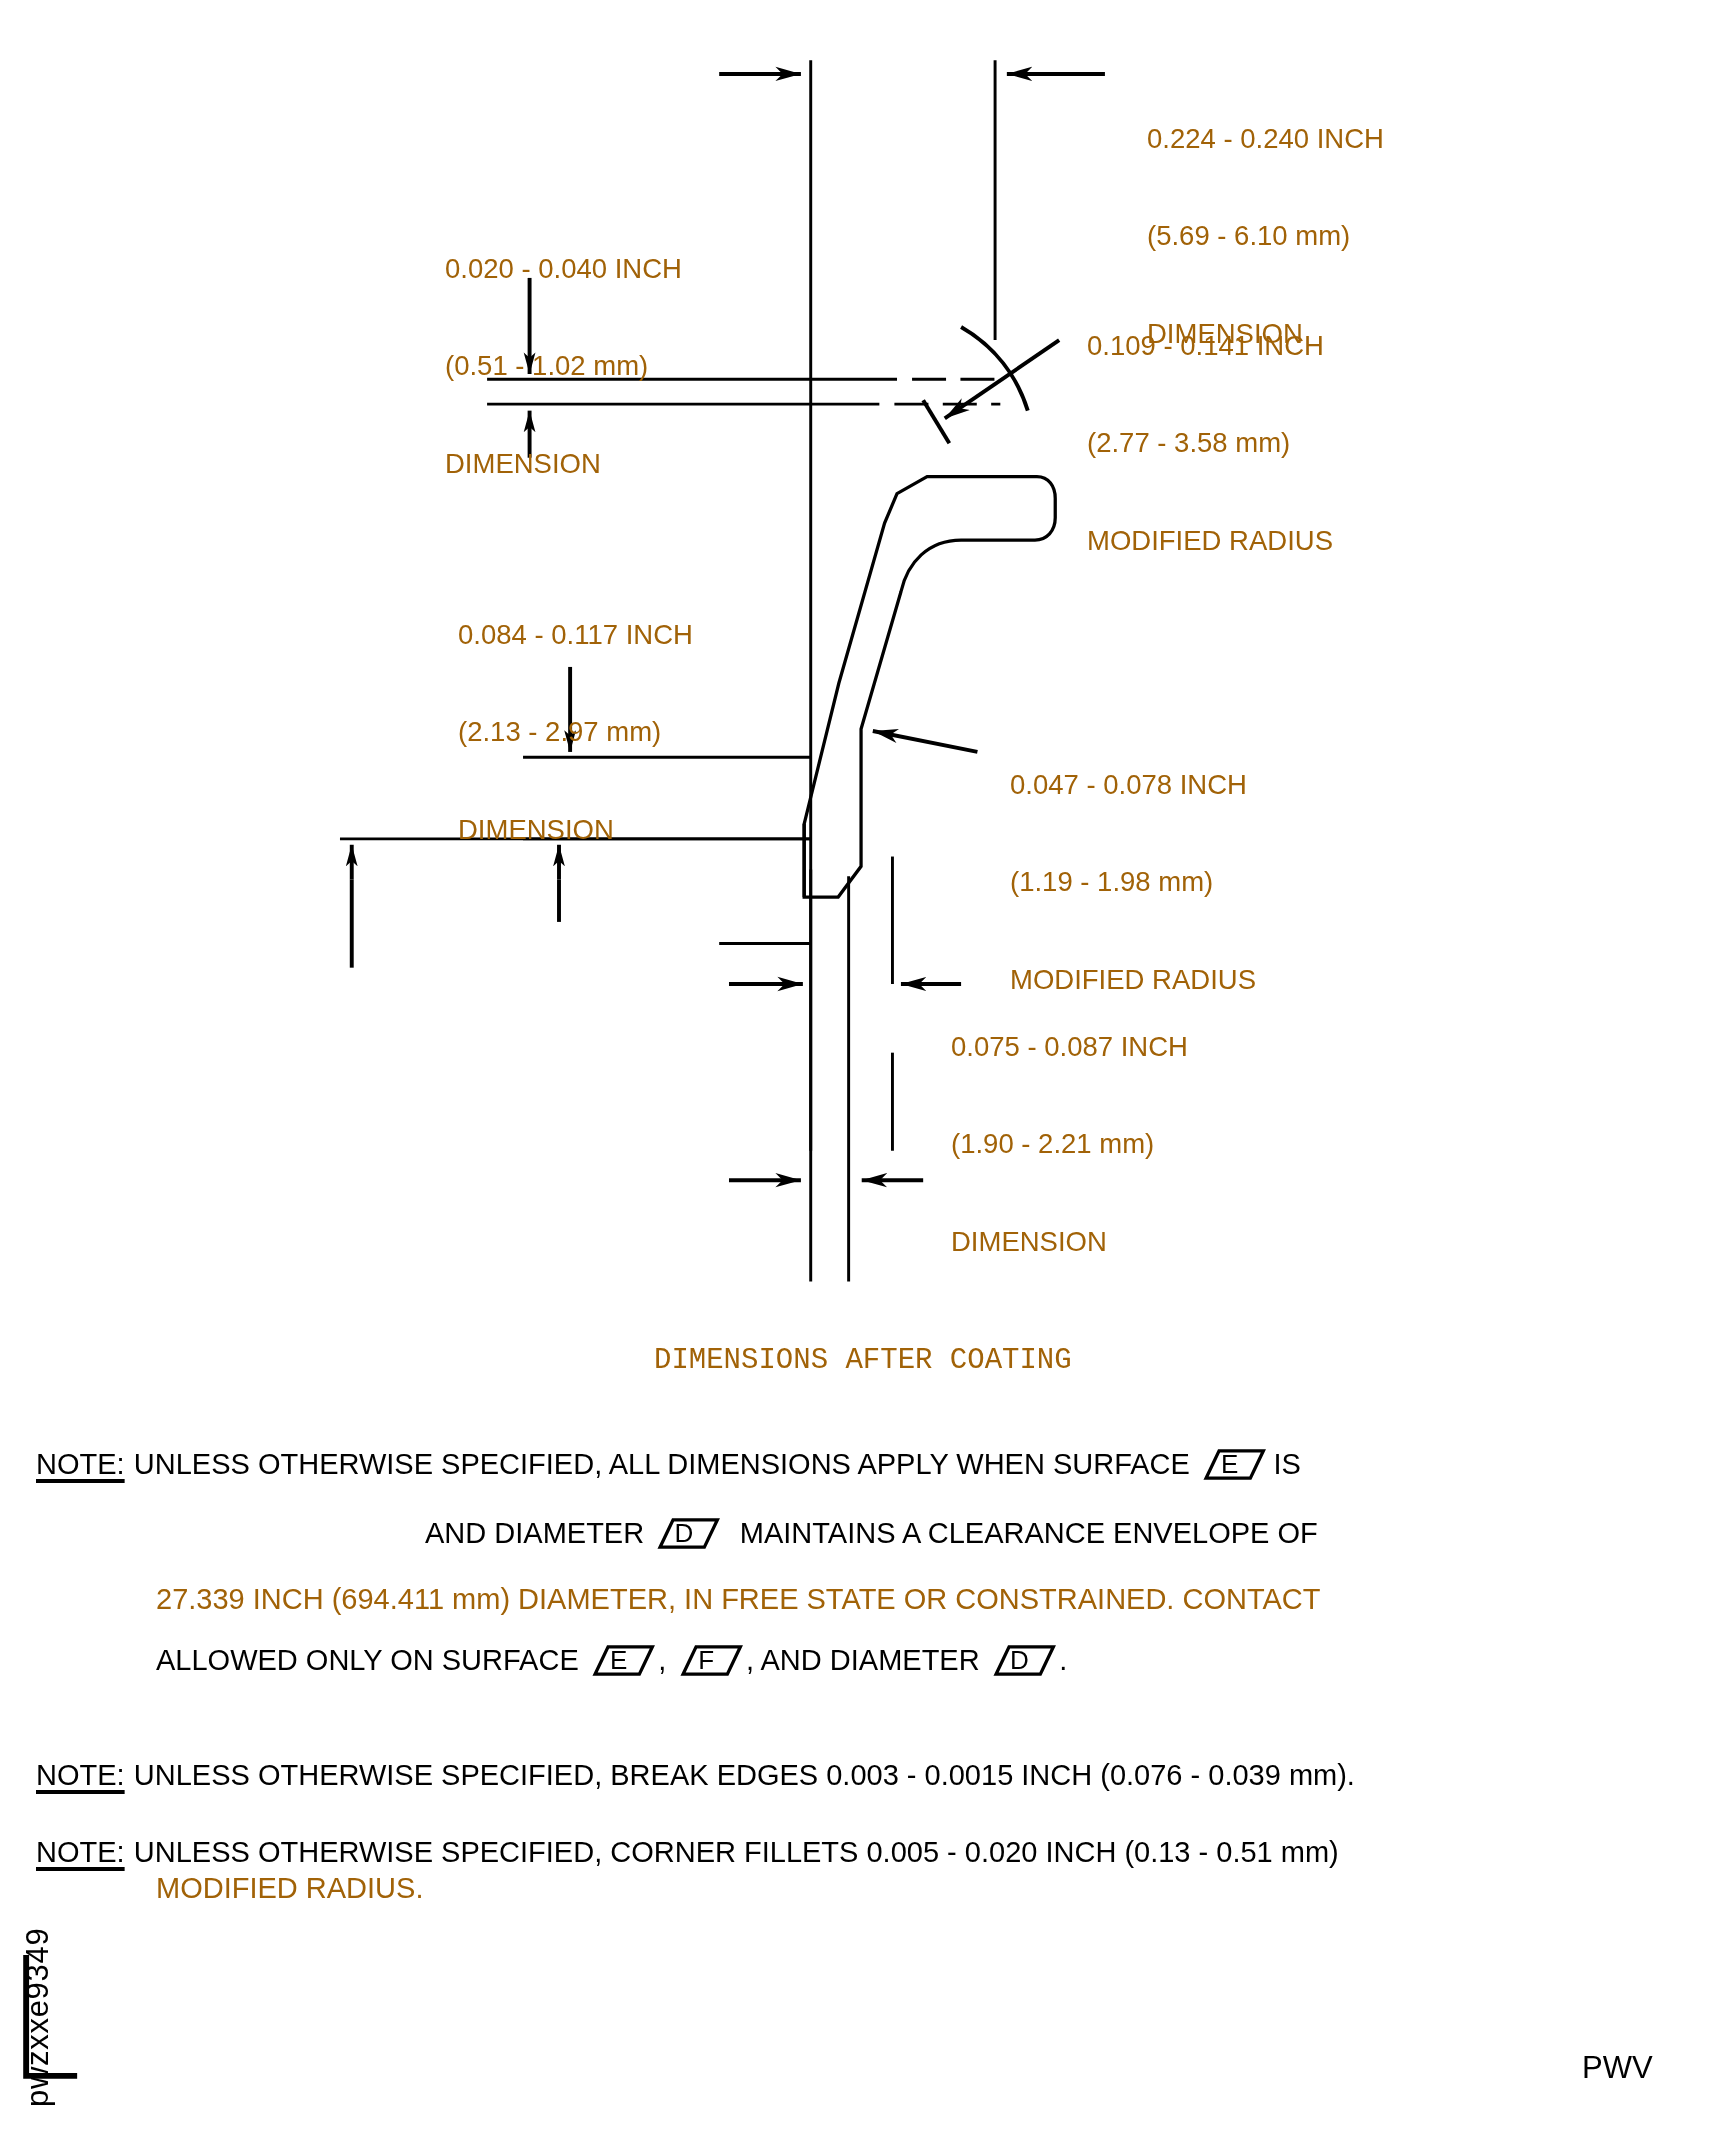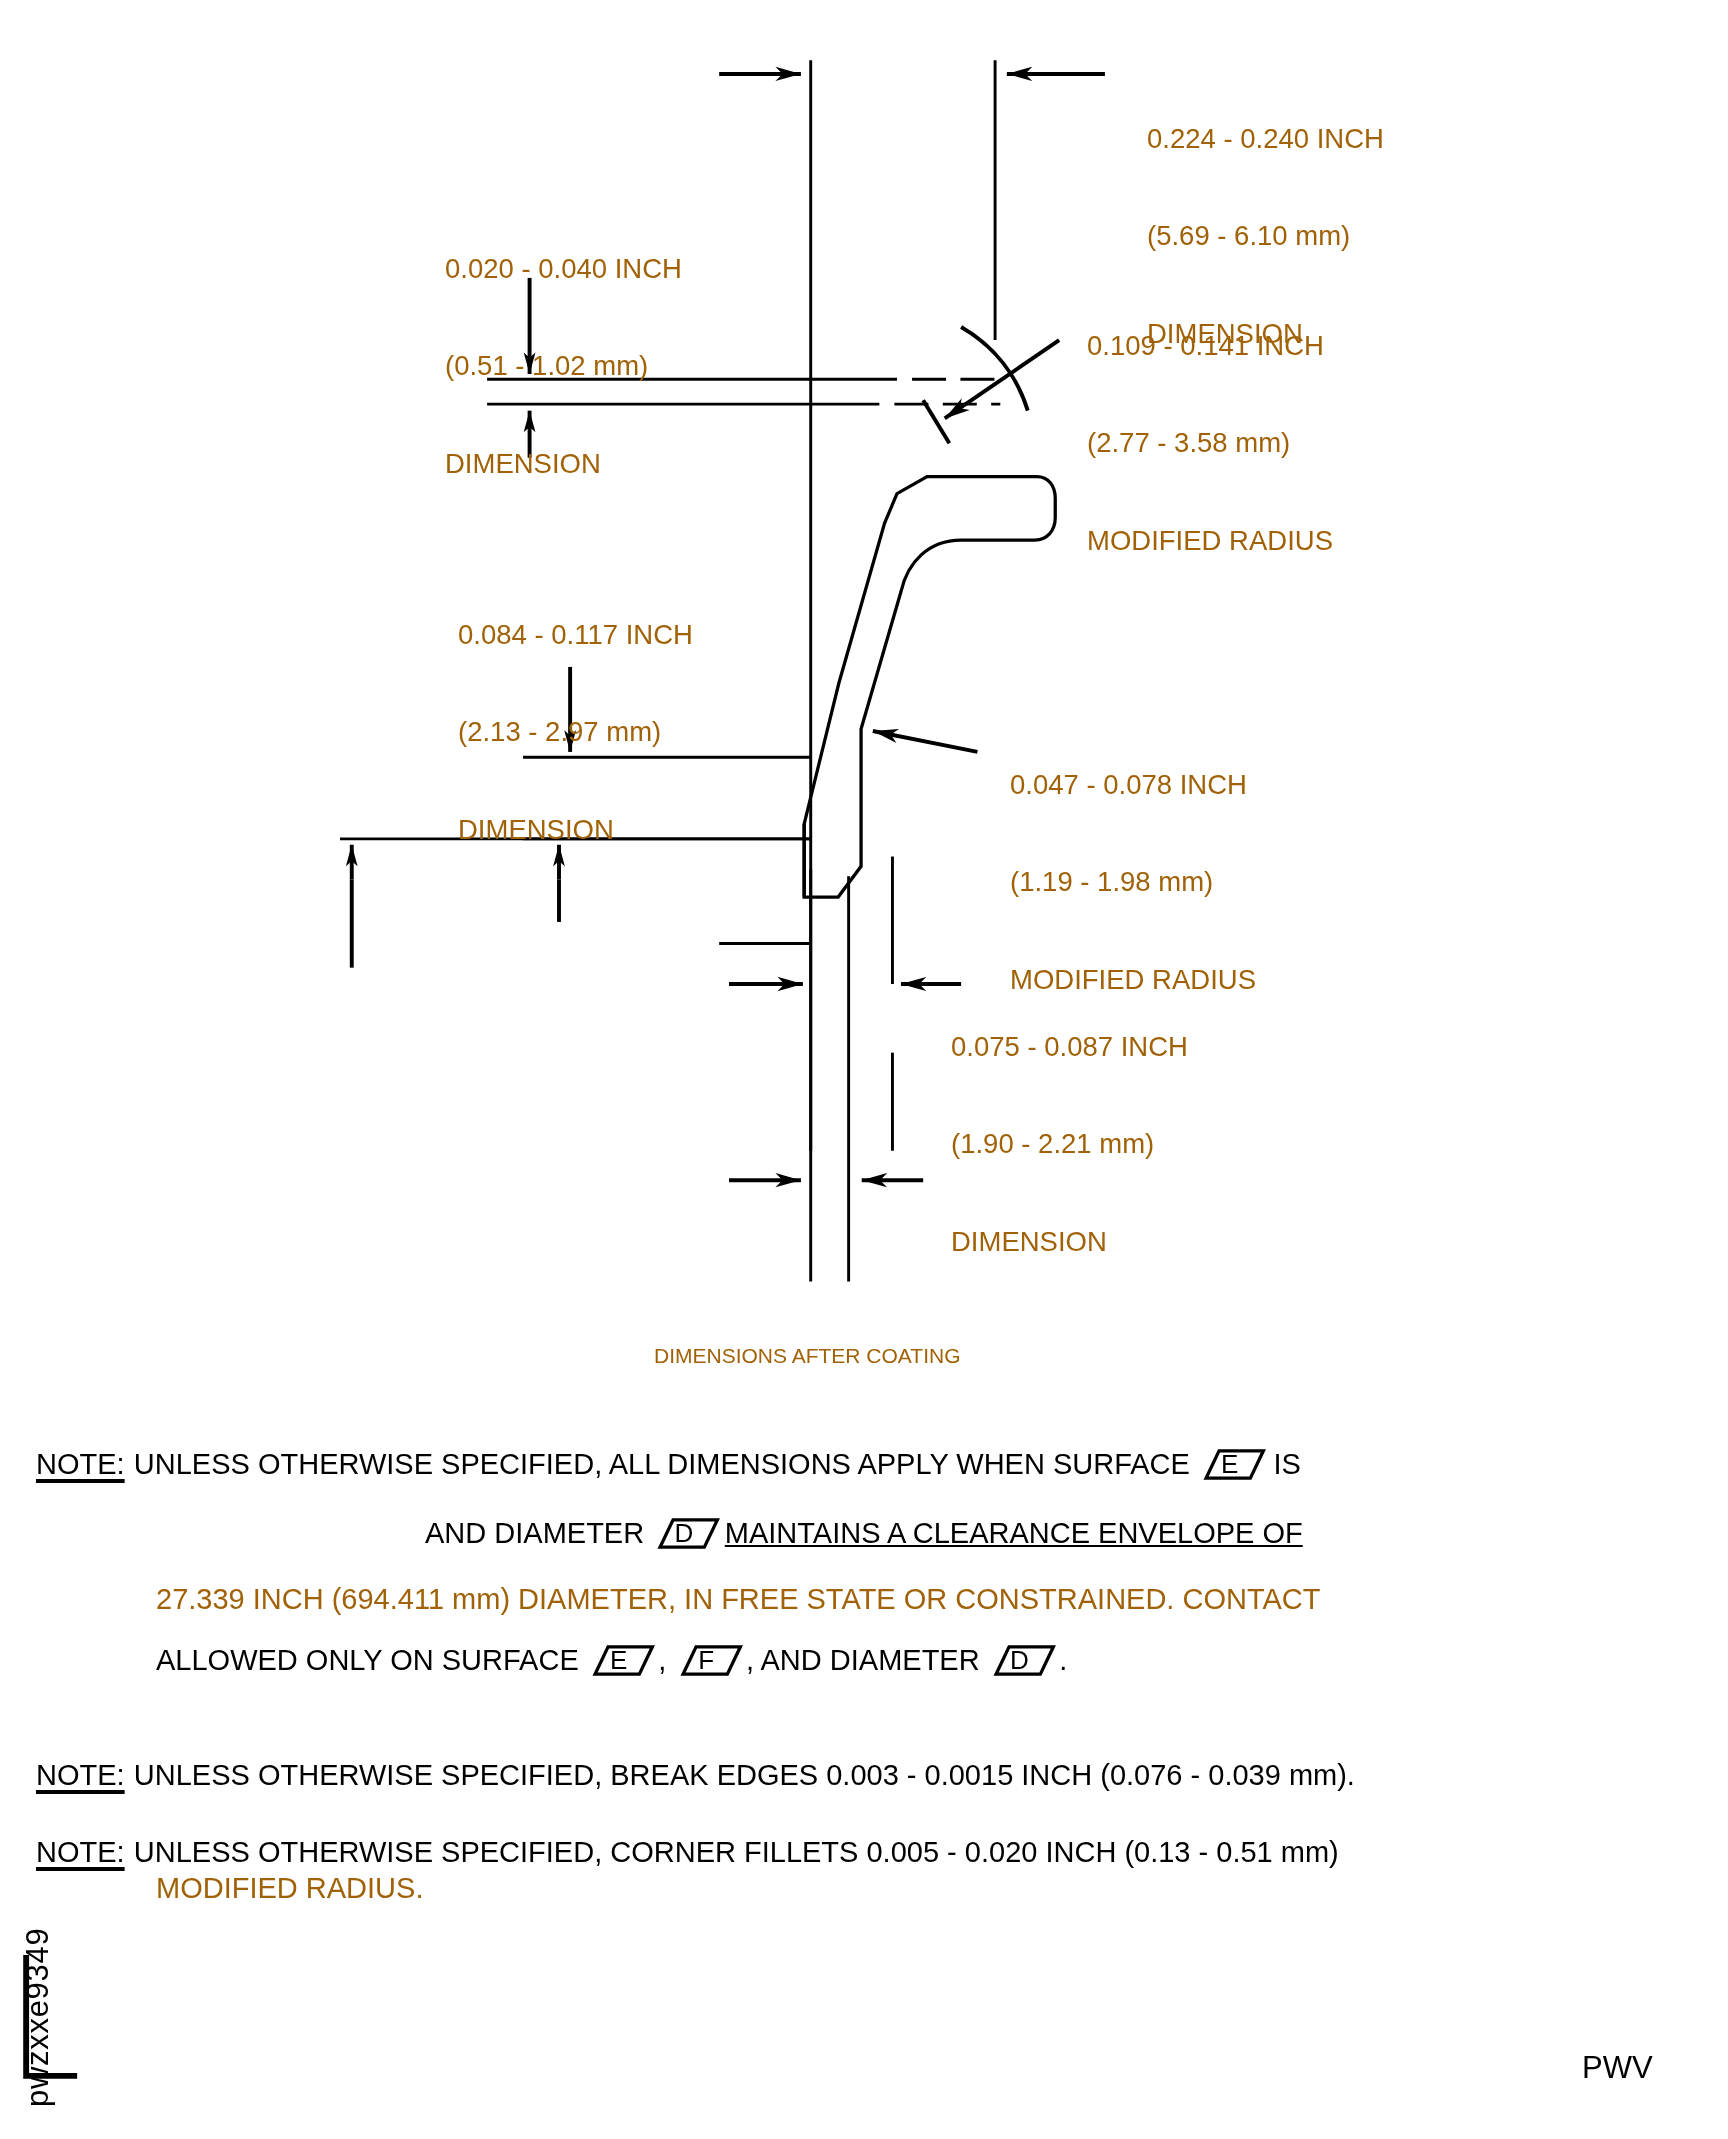--- a/index.html
+++ b/index.html
@@ -5,21 +5,21 @@
   html,body{margin:0;padding:0;background:#fff;}
   body{
     width:1728px;height:2140px;position:relative;overflow:hidden;
     font-family:"Liberation Sans",sans-serif;color:#000;
   }
   .stage{position:absolute;inset:0;}
   svg.draw{position:absolute;left:0;top:0;width:1728px;height:2140px;}
 
   .txt{position:absolute;white-space:pre;color:#a16207;line-height:1.18;}
   .dimtxt{font-size:27.5px;font-family:"Liberation Sans",sans-serif;}
-  .centertxt{font-size:21px;font-family:Liberation Sans, sans-serif;}
+  .centertxt{font-size:29px;font-family:Liberation Mono, monospace;}
   .notetxt{font-size:29px;font-family:"Liberation Sans",sans-serif;}
   .sup{font-size:17px;vertical-align:super;}
 
   .note-row{position:absolute;display:flex;align-items:flex-start;}
   .note-word{font-size:29px;}
   .u{text-decoration:underline;text-underline-offset:4.6px;text-decoration-thickness:3.9px;}
 
   
   .datum{
     display:inline-block;position:relative;
@@ -196,21 +196,21 @@
 
 
   <div class="note-row" style="left:425px;top:1517px;">
     <span class="note-word">AND DIAMETER</span>
     <span class="datum">
       <svg width="73" height="33" viewBox="0 0 112 50">
           <path d="M 20,46 L 40,4 L 108,4 L 88,46 Z" fill="none" stroke="#000" stroke-width="5"></path>
         </svg>
       <span>D</span>
     </span>
-    <span class="note-word" style="margin-left:1px;text-decoration:underline;">MAINTAINS A CLEARANCE ENVELOPE OF</span>
+    <span class="note-word" style="margin-left:16px;">MAINTAINS A CLEARANCE ENVELOPE OF</span>
   </div>
 
   <div class="txt notetxt" style="left:156px;top:1582px;">27.339 INCH (694.411 mm) DIAMETER, IN FREE STATE OR CONSTRAINED. CONTACT</div>
 
   <div class="note-row" style="left:156px;top:1644px;">
     <span class="note-word">ALLOWED ONLY ON SURFACE</span>
     <span class="datum">
       <svg width="73" height="33" viewBox="0 0 112 50">
           <path d="M 20,46 L 40,4 L 108,4 L 88,46 Z" fill="none" stroke="#000" stroke-width="5"></path>
         </svg>

